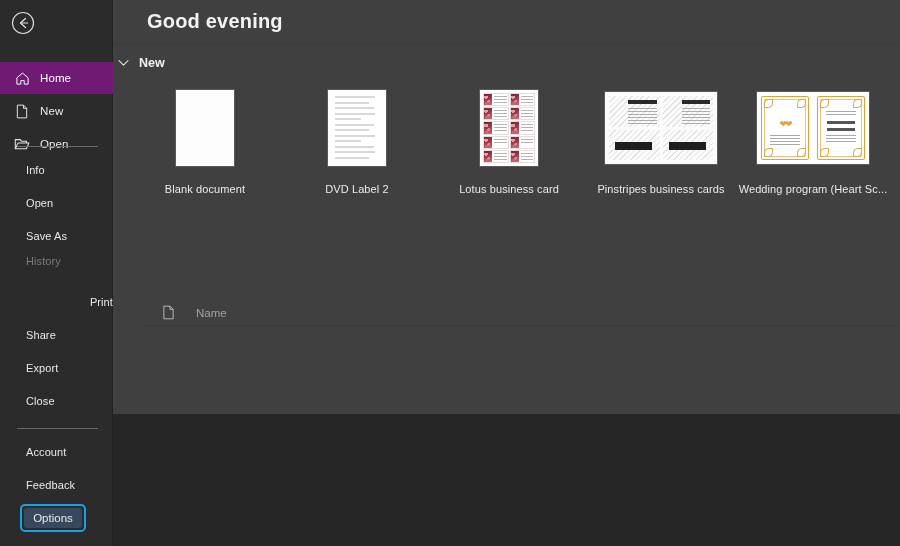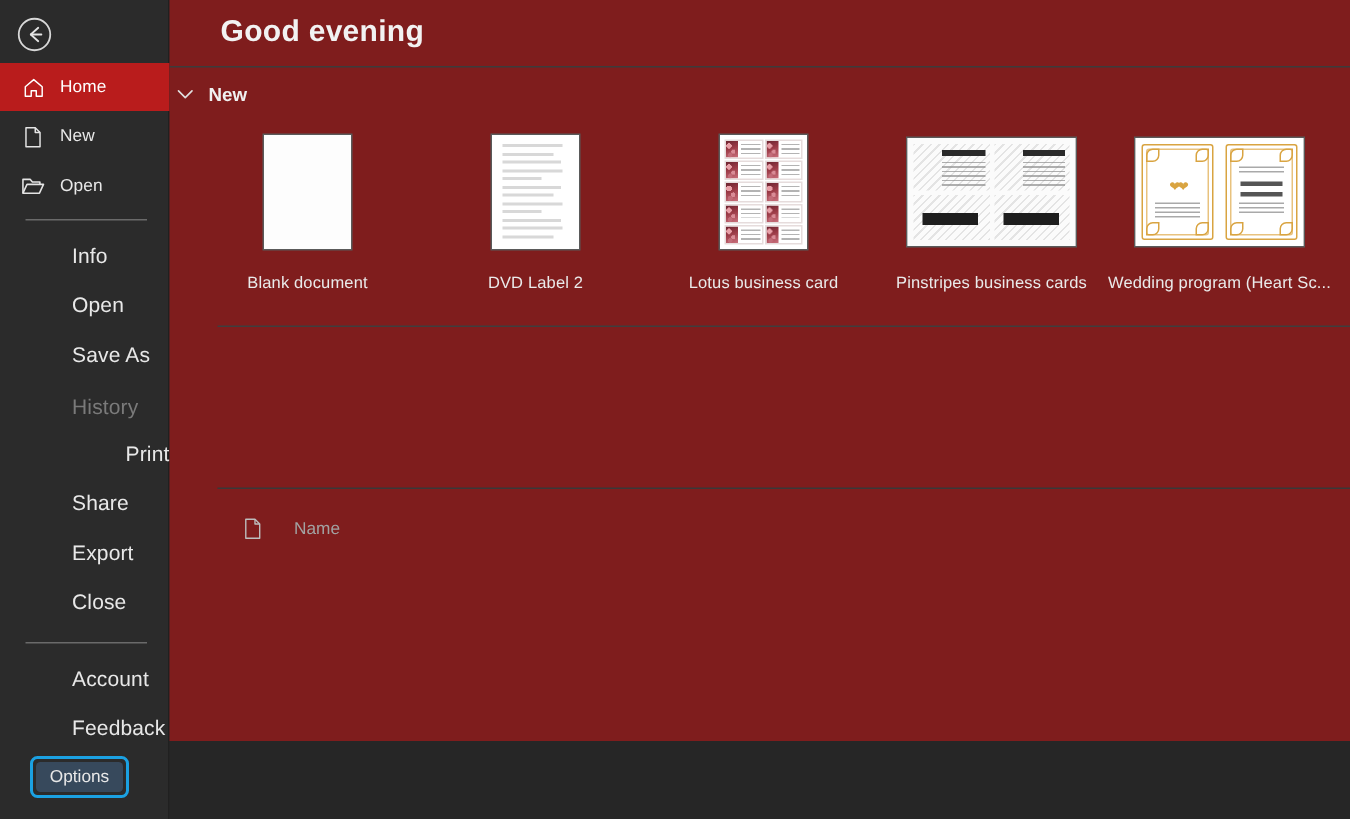--- a/index.html
+++ b/index.html
@@ -57,39 +57,39 @@
   .nav-item .ic {
     width: 16px;
     height: 16px;
     margin-right: 10px;
     flex: 0 0 16px;
     display: flex;
     align-items: center;
     justify-content: center;
   }
   .nav-item .ic svg { display: block; }
-  .nav-item.active { background: #b91c1c; color: #ffffff; }
+  .nav-item.active { background: #701a75; color: #ffffff; margin-top: 20px; }
 
   .sb-divider {
     position: absolute;
     left: 17px;
     width: 81px;
     height: 1px;
     background: #6a6a6a;
   }
 
   .menu-item {
     position: absolute;
     left: 0;
     width: 113px;
     height: 22px;
     display: flex;
     align-items: center;
-    padding-left: 48px;
-    font-size: 14px;
+    padding-left: 26px;
+    font-size: 11px;
     color: #e8e8e8;
     cursor: pointer;
     letter-spacing: .1px;
   }
   .menu-item.disabled { color: #7a7a7a; cursor: default; }
 
   .opt-wrap {
     position: absolute;
     left: 20px;
     top: 504px;
@@ -109,22 +109,22 @@
     align-items: center;
     justify-content: center;
     font-size: 11.5px;
     color: #e8e8e8;
   }
 
   
   #main {
     position: relative;
     flex: 1 1 auto;
-    height: 494px;
-    background: #7f1d1d;
+    height: 414px;
+    background: #404040;
     overflow: hidden;
   }
 
   .greeting {
     position: absolute;
     left: 34px;
     top: 10px;
     font-size: 20px;
     font-weight: 600;
     color: #f2f2f2;
@@ -396,21 +396,20 @@
 
   
   .list-head {
     position: absolute;
     left: 47px;
     top: 300px;
     width: 740px;
     display: flex;
     align-items: center;
     height: 25px;
-    margin-top: 40px;
   }
   .list-head .doc-ic {
     width: 16px; height: 16px;
     margin-right: 20px;
     display: flex; align-items: center; justify-content: center;
   }
   .list-head .col {
     font-size: 11.5px;
     color: #a2a2a2;
   }
@@ -474,21 +473,21 @@
 
     <div class="menu-item" style="top:159px;">
       <span>Info</span>
     </div>
     <div class="menu-item" style="top:192px;">
       <span>Open</span>
     </div>
     <div class="menu-item" style="top:225px;">
       <span>Save As</span>
     </div>
-    <div class="menu-item disabled" style="top:260px;">
+    <div class="menu-item disabled" style="top:250px;">
       <span>History</span>
     </div>
     <div class="menu-item" style="top:291px;justify-content:flex-end;">
       <span>Print</span>
     </div>
     <div class="menu-item" style="top:324px;">
       <span>Share</span>
     </div>
     <div class="menu-item" style="top:357px;">
       <span>Export</span>

